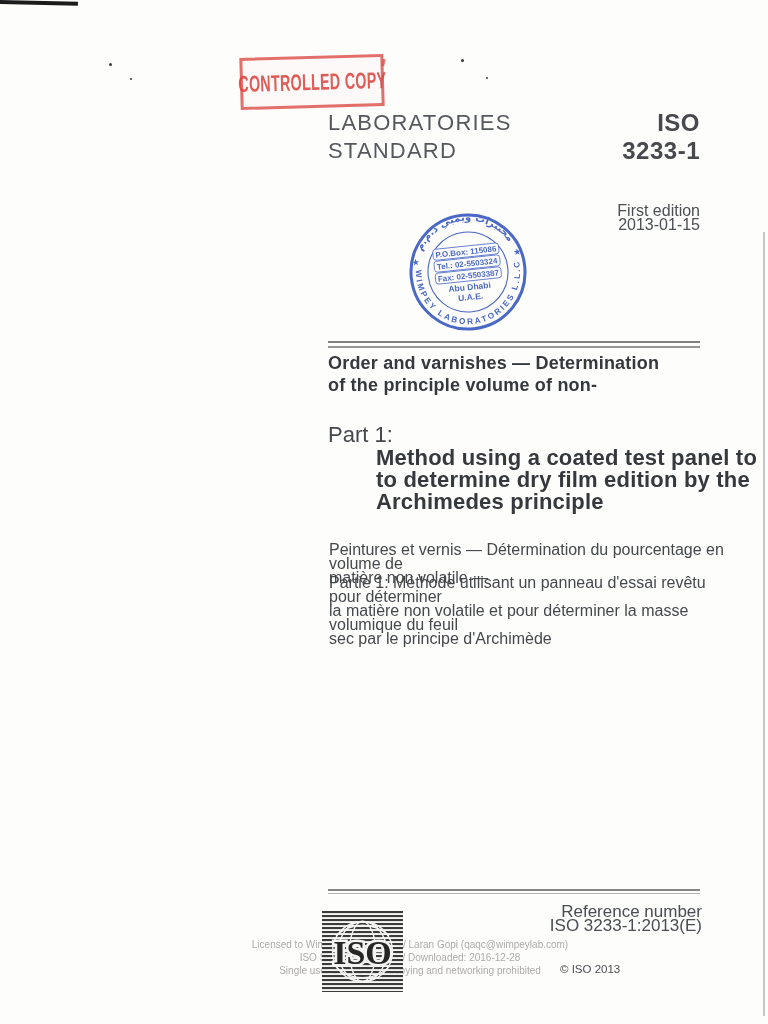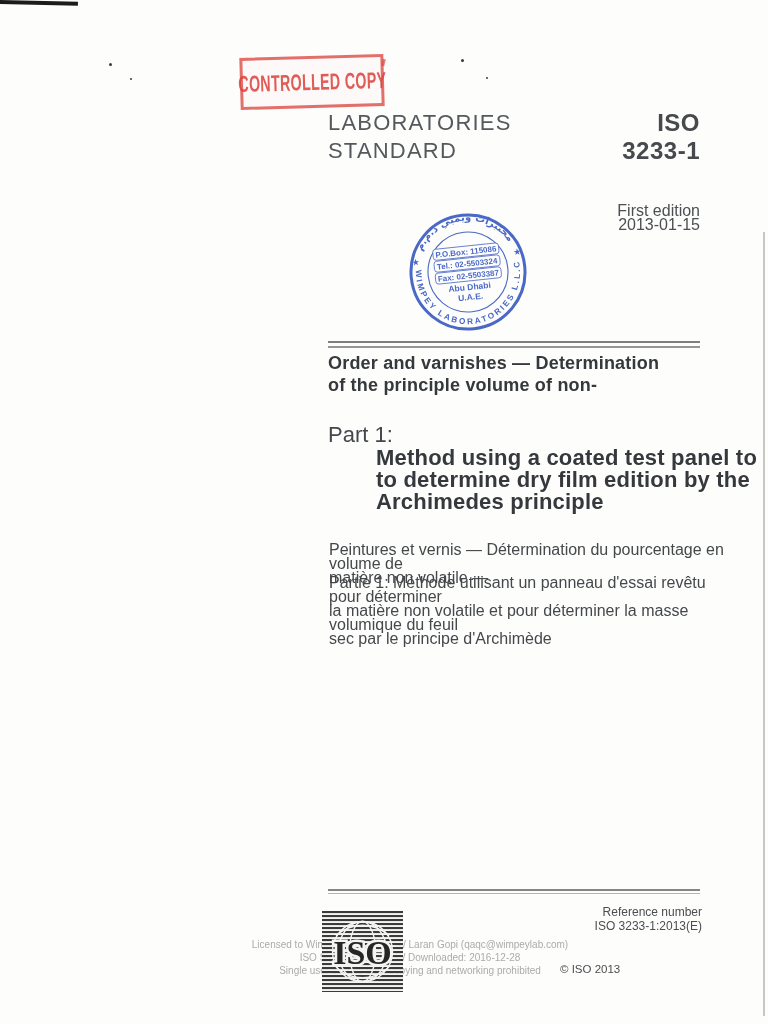--- a/index.html
+++ b/index.html
@@ -68,21 +68,21 @@
   }
   .french{
     position:absolute;left:329px;width:400px;
     font-size:16px;line-height:14px;color:#45484b;
   }
   .french.p1{top:543px;}
   .french.p2{top:576px;}
   
   .ref-block{
     position:absolute;left:480px;top:905px;width:222px;text-align:right;
-    font-size:12px;line-height:14px;color:#4a4d51;
+    font-size:17px;line-height:14px;color:#4a4d51;
   }
   .license{
     position:absolute;left:250px;top:938px;width:320px;text-align:center;
     font-size:10px;line-height:13px;color:#adaba7;z-index:1;
   }
   .iso-logo{position:absolute;left:322px;top:911px;z-index:2;}
   .copyright{
     position:absolute;left:560px;top:963px;width:140px;text-align:left;
     font-size:11.5px;color:#4a4d51;z-index:3;
   }

